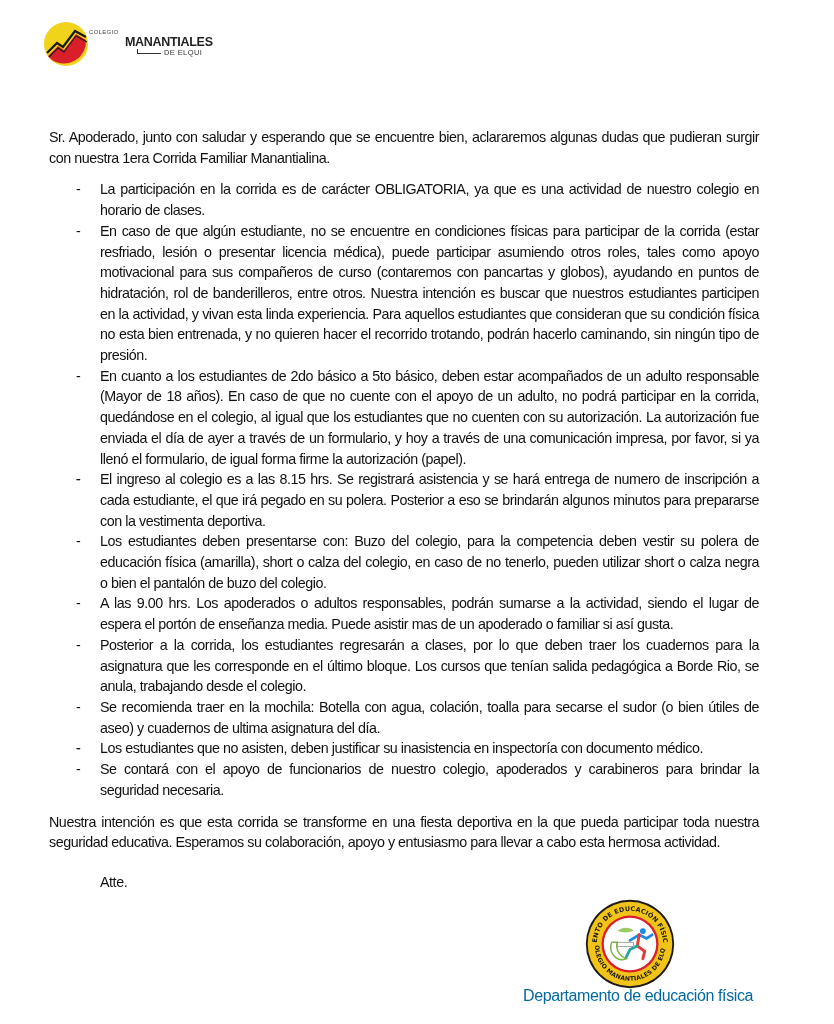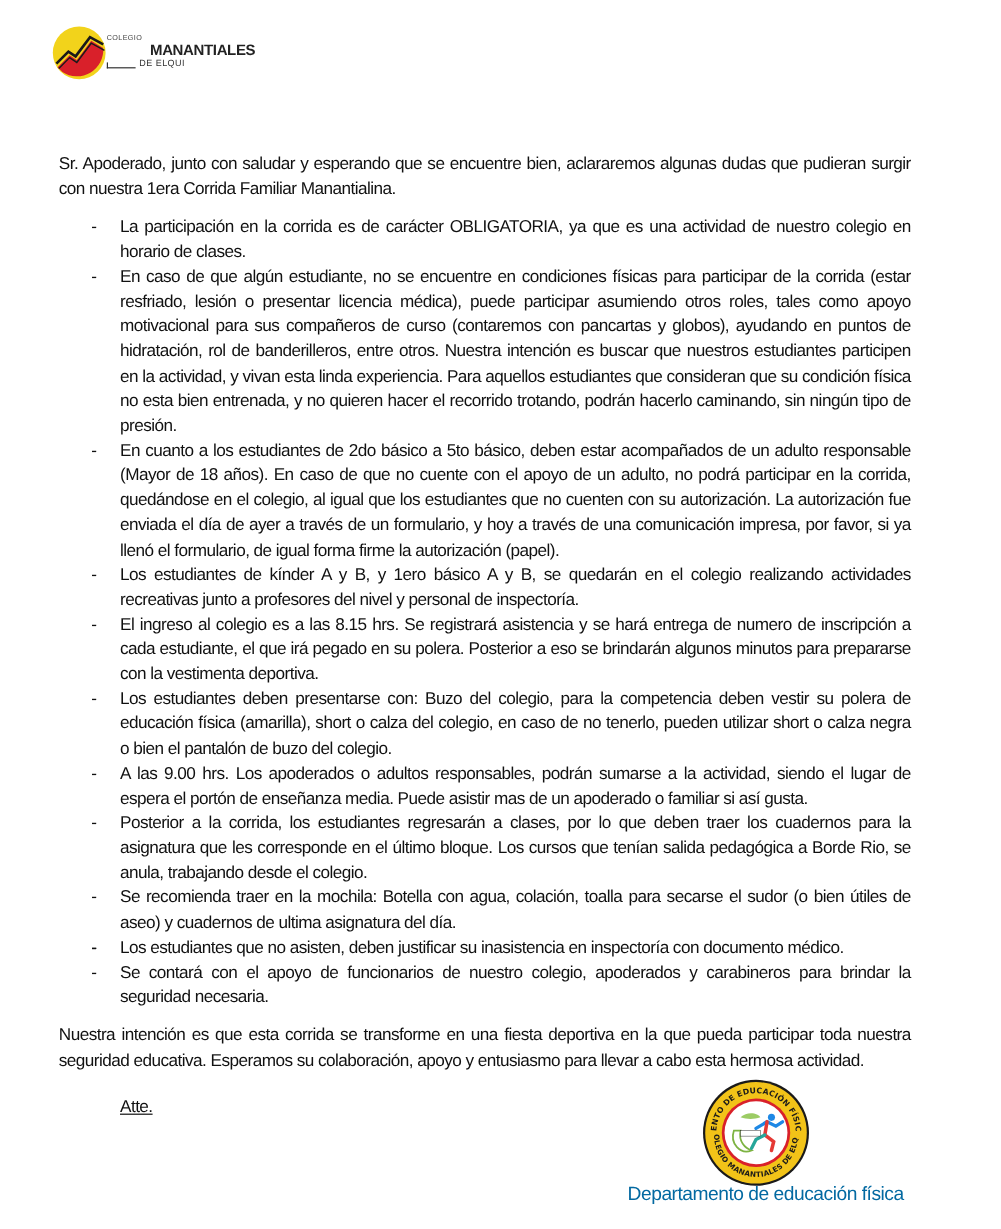--- a/index.html
+++ b/index.html
@@ -3,33 +3,33 @@
 <meta charset="utf-8">
 <style>
   html, body { margin: 0; padding: 0; background: #ffffff; }
   body { width: 834px; height: 1024px; position: relative; overflow: hidden;
          font-family: "Liberation Sans", "DejaVu Sans", sans-serif; color: #111111; }
   .logo { position: absolute; left: 42px; top: 20px; width: 200px; height: 50px; }
   .logo-mark { position: absolute; left: 0; top: 0; width: 48px; height: 48px; }
   .logo-text { position: absolute; left: 47px; top: 9px; }
   .logo-small { font-size: 6px; color: #444; letter-spacing: 0.3px; line-height: 7px; }
   .logo-big { font-size: 12.5px; color: #222; font-weight: bold; line-height: 12px; letter-spacing: -0.3px; margin-left: 36px; }
-  .logo-sub-row { display: flex; align-items: flex-end; gap: 3px; margin-top: 1px; }
+  .logo-sub-row { display: flex; align-items: flex-start; gap: 3px; margin-top: 1px; margin-left: 48px; }
   .logo-bar { width: 24px; height: 5px; border: 1px solid #333; border-top: none; border-right: none; box-sizing: border-box; }
   .logo-sub { font-size: 7.5px; color: #333; letter-spacing: 0.4px; line-height: 8px; }
 
   .content { position: absolute; left: 49px; top: 80px; width: 710px;
              font-size: 14.3px; line-height: 20.7px; letter-spacing: -0.45px; word-spacing: 0px; margin-top: 47px; }
   .content p { margin: 0; text-align: justify; }
   .intro { margin-bottom: 11px !important; }
   ul.bullets { list-style: none; margin: 0 0 11px 0; padding: 0; }
   ul.bullets li { position: relative; padding-left: 51px; text-align: justify; }
   ul.bullets li .dash { position: absolute; left: 27px; top: 0; }
   .closing { margin-bottom: 19px !important; }
-  .atte { padding-left: 51px; text-decoration: underline; }
+  .atte { padding-left: 51px; }
   b { font-weight: normal; }
 
   .seal { position: absolute; left: 584px; top: 898px; width: 92px; height: 92px; }
   .signature { position: absolute; left: 523px; top: 987px; font-size: 16px; letter-spacing: -0.4px; color: #0369a1; }
 </style>
 </head>
 <body>
 
 <div class="logo">
   <svg class="logo-mark" viewBox="0 0 48 48">
@@ -48,21 +48,21 @@
   </div>
 </div>
 
 <div class="content">
   <p class="intro">Sr. Apoderado, junto con saludar y esperando que se encuentre bien, aclararemos algunas dudas que pudieran surgir con nuestra 1era Corrida Familiar Manantialina.</p>
 
   <ul class="bullets" id="bullets">
       <li><span class="dash">-</span><span>La participación en la corrida es de carácter </span><b>OBLIGATORIA</b><span>, ya que es una actividad de nuestro colegio en horario de clases.</span></li>
       <li><span class="dash">-</span><span>En caso de que algún estudiante, no se encuentre en condiciones físicas para participar de la corrida (estar resfriado, lesión o presentar licencia médica), puede participar asumiendo otros roles, tales como apoyo motivacional para sus compañeros de curso (contaremos con pancartas y globos), ayudando en puntos de hidratación, rol de banderilleros, entre otros. Nuestra intención es buscar que nuestros estudiantes participen en la actividad, y vivan esta linda experiencia. Para aquellos estudiantes que consideran que su condición física no esta bien entrenada, y no quieren hacer el recorrido trotando, podrán hacerlo caminando, sin ningún tipo de presión.</span></li>
       <li><span class="dash">-</span><span>En cuanto a los estudiantes de 2do básico a 5to básico, deben estar acompañados de un adulto responsable (Mayor de 18 años). En caso de que no cuente con el apoyo de un adulto, no podrá participar en la corrida, quedándose en el colegio, al igual que los estudiantes que no cuenten con su autorización. La autorización fue enviada el día de ayer a través de un formulario, y hoy a través de una comunicación impresa, por favor, si ya llenó el formulario, de igual forma firme la autorización (papel).</span></li>
-      <li><span class="dash">-</span><span>Los estudiantes de kínder A y B, y 1ero básico A y B, se quedarán en el colegio realizando actividades recreativas junto a profesores del nivel y personal de inspectoría.</span></li>
+      <li><span class="dash">-</span></li>
       <li><span class="dash">-</span><span>El ingreso al colegio es a las 8.15 hrs. Se registrará asistencia y se hará entrega de numero de inscripción a cada estudiante, el que irá pegado en su polera. Posterior a eso se brindarán algunos minutos para prepararse con la vestimenta deportiva.</span></li>
       <li><span class="dash">-</span><span>Los estudiantes deben presentarse con: Buzo del colegio, para la competencia deben vestir su polera de educación física (amarilla), short o calza del colegio, en caso de no tenerlo, pueden utilizar short o calza negra o bien el pantalón de buzo del colegio.</span></li>
       <li><span class="dash">-</span><span>A las 9.00 hrs. Los apoderados o adultos responsables, podrán sumarse a la actividad, siendo el lugar de espera el portón de enseñanza media. Puede asistir mas de un apoderado o familiar si así gusta.</span></li>
       <li><span class="dash">-</span><span>Posterior a la corrida, los estudiantes regresarán a clases, por lo que deben traer los cuadernos para la asignatura que les corresponde en el último bloque. Los cursos que tenían salida pedagógica a Borde Rio, se anula, trabajando desde el colegio.</span></li>
       <li><span class="dash">-</span><span>Se recomienda traer en la mochila: Botella con agua, colación, toalla para secarse el sudor (o bien útiles de aseo) y cuadernos de ultima asignatura del día.</span></li>
       <li><span class="dash">-</span></li>
       <li><span class="dash">-</span><span>Los estudiantes que no asisten, deben justificar su inasistencia en inspectoría con documento médico.</span></li>
       <li><span class="dash">-</span><span>Se contará con el apoyo de funcionarios de nuestro colegio, apoderados y carabineros para brindar la seguridad necesaria.</span></li>
     </ul>
 

